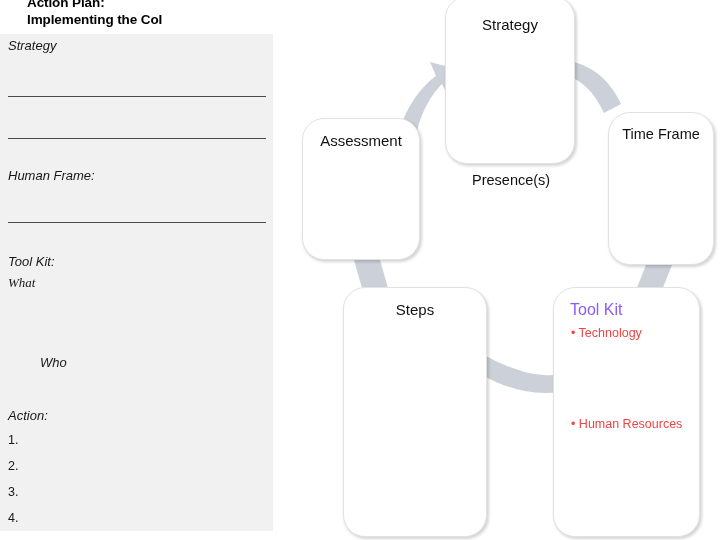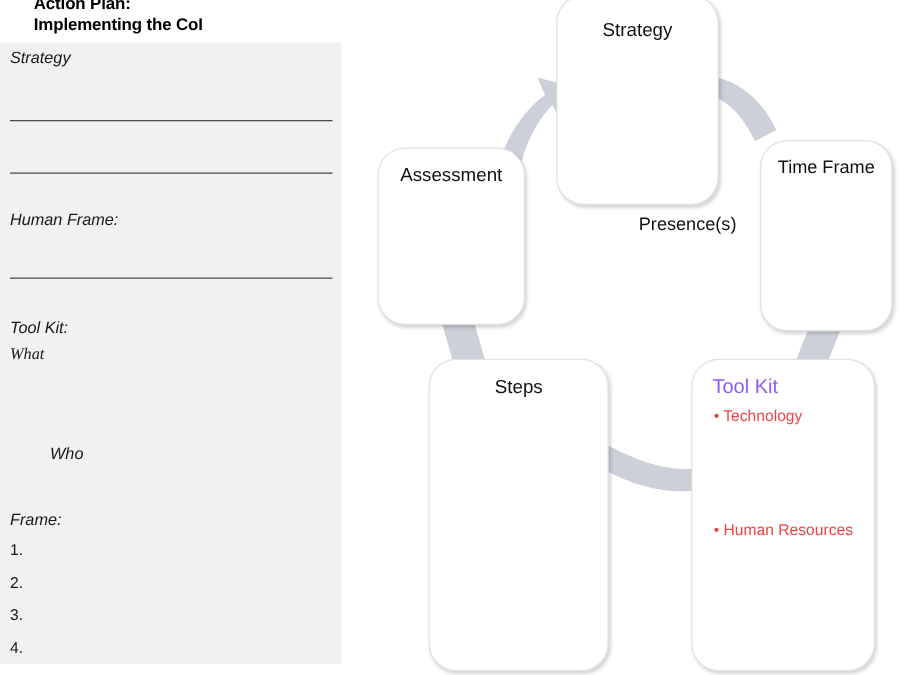--- a/index.html
+++ b/index.html
@@ -123,21 +123,21 @@
   <div class="ws-rule" style="top:62px;"></div>
   <div class="ws-rule" style="top:104px;"></div>
 
   <span class="ws-label" style="top:134px;">Human Frame:</span>
 
   <div class="ws-rule" style="top:188px;"></div>
 
   <span class="ws-label" style="top:220px;">Tool Kit:</span>
   <span class="ws-label" style="top:241px;font-family:Liberation Serif, serif;">What</span>
   <span class="ws-label" style="top:321px;margin-left:32px;">Who</span>
-  <span class="ws-label" style="top:374px;">Frame:</span>
+  <span class="ws-label" style="top:374px;">Action:</span>
 
   <span class="ws-num" style="top:399px;">1.</span>
   <span class="ws-num" style="top:425px;">2.</span>
   <span class="ws-num" style="top:451px;">3.</span>
   <span class="ws-num" style="top:477px;">4.</span>
 </div>
 
 <div id="diagram">
 
   <svg id="connector-layer" viewBox="0 0 440 540">
@@ -164,21 +164,21 @@
   </svg>
 
   <div class="node" style="left:22px; top:118px; width:118px; height:142px;">
     <span class="node-title" style="top:13px;">Assessment</span>
   </div>
 
   <div class="node" style="left:165px; top:-4px; width:130px; height:168px;">
     <span class="node-title" style="top:19px;">Strategy</span>
   </div>
 
-  <span class="caption-outside" style="left:192px; top:172px;margin-left:39px;">Presence(s)</span>
+  <span class="caption-outside" style="left:192px; top:172px;">Presence(s)</span>
 
   <div class="node" style="left:328px; top:112px; width:106px; height:153px;">
     <span class="node-title" style="top:13px; font-size:14.5px;">Time Frame</span>
   </div>
 
   <div class="node" style="left:63px; top:287px; width:144px; height:250px;padding-left:27px;">
     <span class="node-title" style="top:13px;">Steps</span>
   </div>
 
   <div class="node" style="left:273px; top:287px; width:147px; height:250px;">

